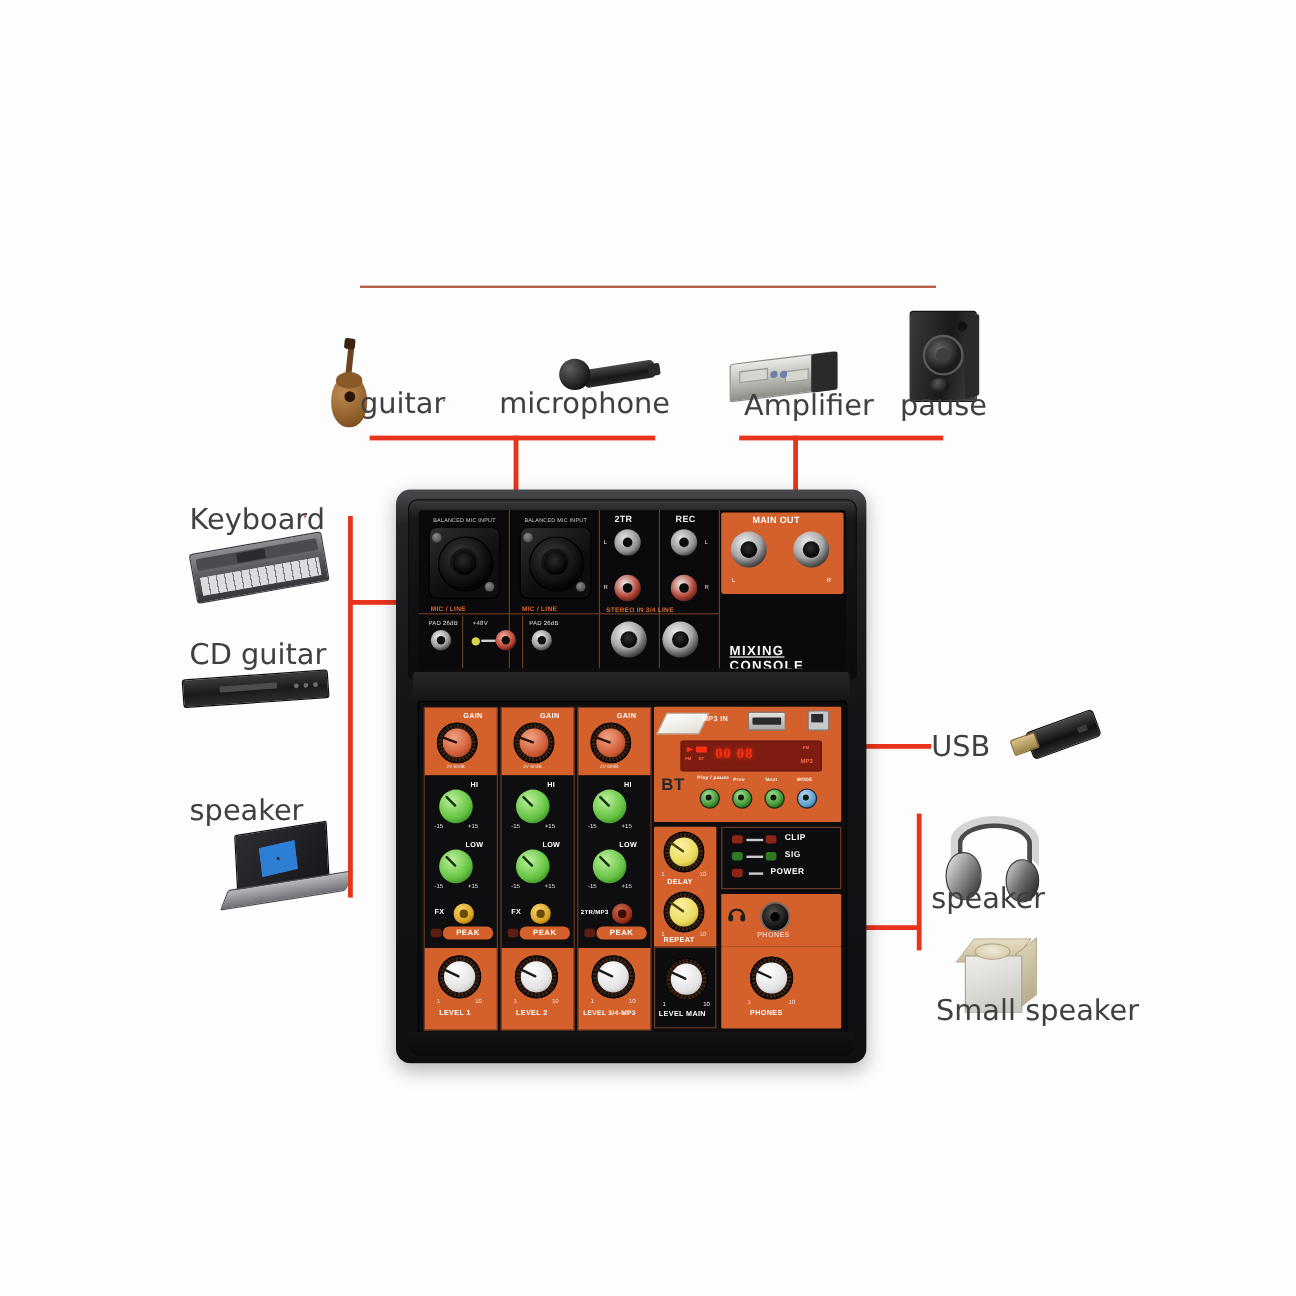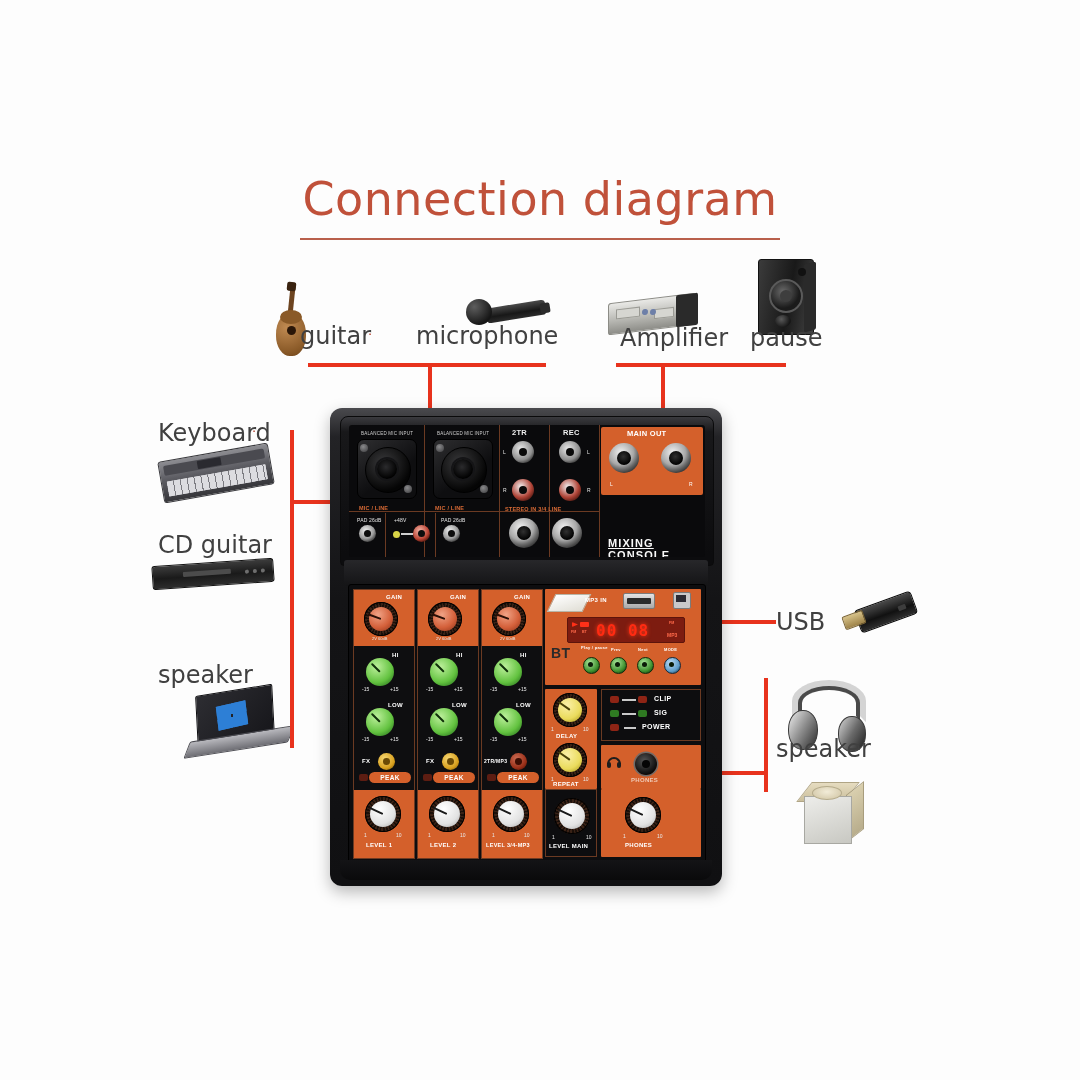--- a/index.html
+++ b/index.html
@@ -235,21 +235,20 @@
   .hp-ico .e{position:absolute;top:5px;width:4px;height:6px;border-radius:2px;background:#1d1d1d;}
 
   .bottomedge{position:absolute;left:10px;top:452px;width:372px;height:20px;border-radius:0 0 10px 10px;
      background:linear-gradient(180deg,#141416,#0a0a0b);}
 </style>
 </head>
 <body>
 
 <div id="stage">
 
-  <div class="title">Connection diagram</div>
   <div class="title-rule"></div>
 
   <div class="icon" style="left:268px;top:282px;width:48px;height:78px;">
     <div class="guitar-neck"></div>
       <div class="guitar-head"></div>
     <div class="guitar-body"></div>
       <div class="guitar-waist"></div>
       <div class="guitar-hole"></div>
   </div>
   <div class="lbl" style="left:300px;top:322px;">guitar</div>
@@ -323,20 +322,21 @@
       <div class="hs-cupR"></div>
   </div>
   <div class="lbl" style="left:776px;top:735px;">speaker</div>
 
   <div class="icon" style="left:800px;top:782px;width:70px;height:66px;">
     <div class="ss-top"></div>
       <div class="ss-side"></div>
       <div class="ss-front"></div>
       <div class="ss-cone"></div>
   </div>
+  <div class="lbl" style="left:780px;top:828px;">Small speaker</div>
 
   <div class="rl h" style="left:308px;top:363px;width:238px;"></div>
   <div class="rl v" style="left:428px;top:363px;height:105px;"></div>
 
   <div class="rl h" style="left:616px;top:363px;width:170px;"></div>
   <div class="rl v" style="left:661px;top:363px;height:100px;"></div>
 
   <div class="rl v" style="left:290px;top:430px;height:318px;"></div>
   <div class="rl h" style="left:290px;top:500px;width:240px;"></div>
 
@@ -542,21 +542,21 @@
              background:linear-gradient(160deg,#ffffff,#e0ded5);transform:skewX(-26deg);border:1px solid #b9b5a6;"></div>
         <div class="lblw" style="left:40px;top:8px;font-size:6px;">MP3 IN</div>
         <div class="usbport" style="left:78px;top:4px;"></div>
         <div class="pcicon" style="left:128px;top:3px;"></div>
 
         <div class="led-disp" style="left:22px;top:28px;width:116px;height:24px;">
           <div class="led-ico" style="left:4px;top:4px;width:6px;height:5px;clip-path:polygon(0 0,100% 50%,0 100%);"></div>
           <div class="led-ico" style="left:12px;top:4px;width:9px;height:5px;"></div>
           <div class="led-mini" style="left:3px;top:12px;">FM</div>
           <div class="led-mini" style="left:14px;top:12px;">BT</div>
-          <div class="led-digits" style="left:28px;top:3px;font-size:16px;">00 08</div>
+          <div class="led-digits" style="left:28px;top:3px;font-size:12px;font-family:Liberation Serif, serif;">00 08</div>
           <div class="led-mini" style="left:101px;top:3px;">FM</div>
           <div class="led-mini" style="left:99px;top:14px;font-size:5px;">MP3</div>
         </div>
 
         <div class="bt-text" style="left:6px;top:56px;">BT</div>
 
         <div class="btnrow">
           <div class="lblw" style="left:36px;top:56px;font-size:4px;">Play / pause</div>
           <div class="bbtn" style="left:38px;top:68px;"></div>
           <div class="lblw" style="left:66px;top:58px;font-size:4px;">Prev</div>

